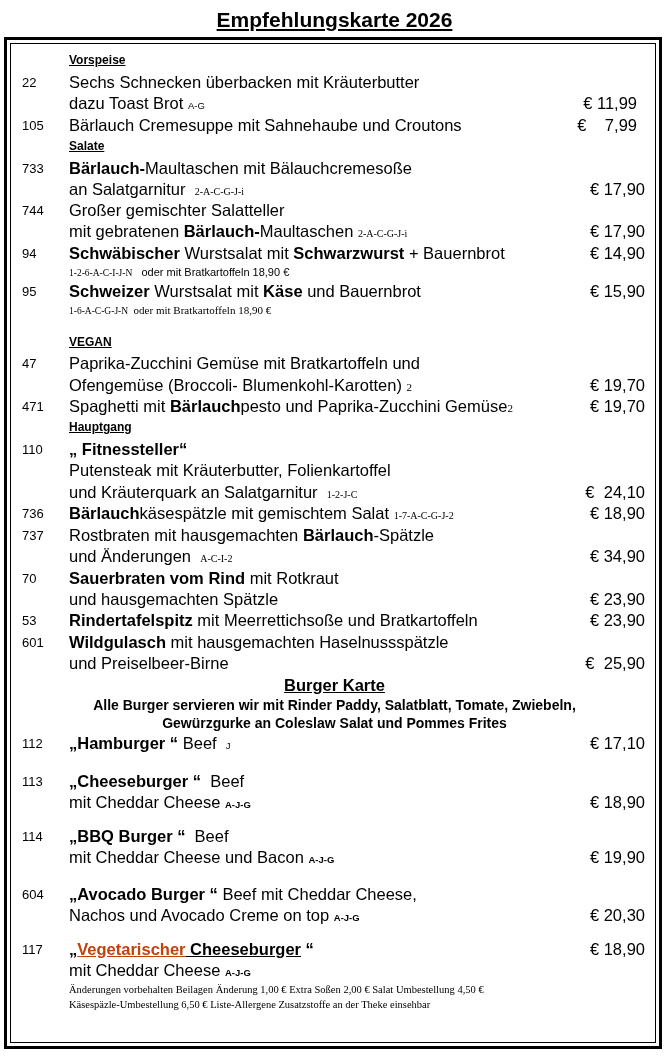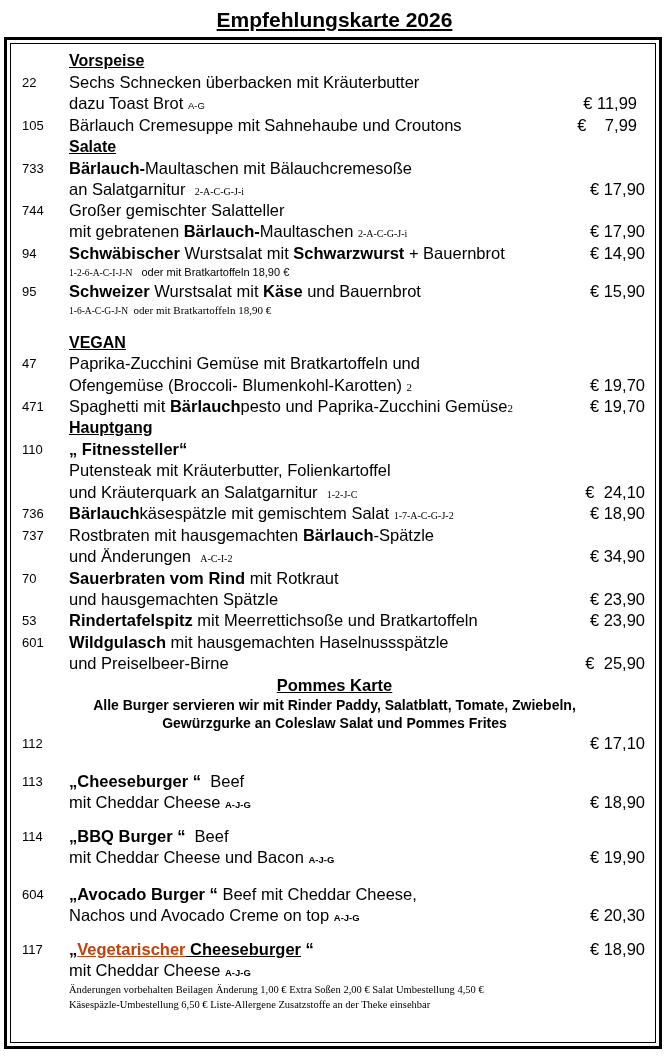--- a/index.html
+++ b/index.html
@@ -9,21 +9,21 @@
            font-size:21px; font-weight:bold; text-decoration:underline; }
   .frame-outer { position:absolute; left:4px; top:37px; width:658px; height:1012px;
                  border:3px solid #000; box-sizing:border-box; }
   .frame-inner { position:absolute; left:10px; top:43px; width:646px; height:1000px;
                  border:1px solid #000; box-sizing:border-box; }
   .content { position:absolute; left:0; top:0; width:669px; }
   .row { position:absolute; left:0; width:669px; height:21px; font-size:16.5px; line-height:21px; white-space:nowrap; }
   .num { position:absolute; left:22px; font-size:13px; }
   .txt { position:absolute; left:69px; }
   .price { position:absolute; right:24px; text-align:right; }
-  .hdr { position:absolute; left:69px; font-size:16px; font-weight:bold; text-decoration:underline; line-height:21px; }
+  .hdr { position:absolute; left:69px; font-size:12px; font-weight:bold; text-decoration:underline; line-height:21px; }
   .allerg { font-family:"Liberation Serif", serif; font-size:10px; }
   .allergs { font-size:9.5px; }
   .small { position:absolute; left:69px; font-size:11px; line-height:14px; white-space:nowrap; }
   .small .code { font-family:"Liberation Serif", serif; font-size:9.5px; }
   .center { position:absolute; left:0; width:669px; text-align:center; white-space:nowrap; }
   .burgerhdr { font-size:16.5px; font-weight:bold; text-decoration:underline; line-height:21px; }
   .burgerinfo { font-size:14px; font-weight:bold; line-height:19px; }
   .foot { position:absolute; left:69px; font-family:"Liberation Serif", serif; font-size:10.5px; line-height:15px; white-space:nowrap; }
   b { font-weight:bold; }
   .red { color:#c2410c; }
@@ -144,26 +144,27 @@
   </div>
   <div class="row" style="top:632px">
     <span class="num">601</span>
     <span class="txt" style="white-space:pre"><b>Wildgulasch</b><span> mit hausgemachten Haselnussspätzle</span></span>
   </div>
   <div class="row" style="top:653px">
     <span class="txt">und Preiselbeer-Birne</span>
     <span class="price" style="white-space:pre">€  25,90</span>
   </div>
 
-  <div class="center burgerhdr" style="top:675px">Pommes Karte</div>
+  <div class="center burgerhdr" style="top:675px">Burger Karte</div>
   <div class="center burgerinfo" style="top:696px">Alle Burger servieren wir mit Rinder Paddy, Salatblatt, Tomate, Zwiebeln,</div>
   <div class="center burgerinfo" style="top:714px">Gewürzgurke an Coleslaw Salat und Pommes Frites</div>
 
   <div class="row" style="top:733px">
     <span class="num">112</span>
+    <span class="txt" style="white-space:pre"><b>„Hamburger “</b><span> Beef</span>&nbsp;&nbsp;<span class="allergs">J</span></span>
     <span class="price">€ 17,10</span>
   </div>
 
   <div class="row" style="top:771px">
     <span class="num">113</span>
     <span class="txt" style="white-space:pre"><b>„Cheeseburger “</b><span>  Beef</span></span>
   </div>
   <div class="row" style="top:792px">
     <span class="txt"><span>mit Cheddar Cheese</span> <b class="allergs">A-J-G</b></span>
     <span class="price">€ 18,90</span>

